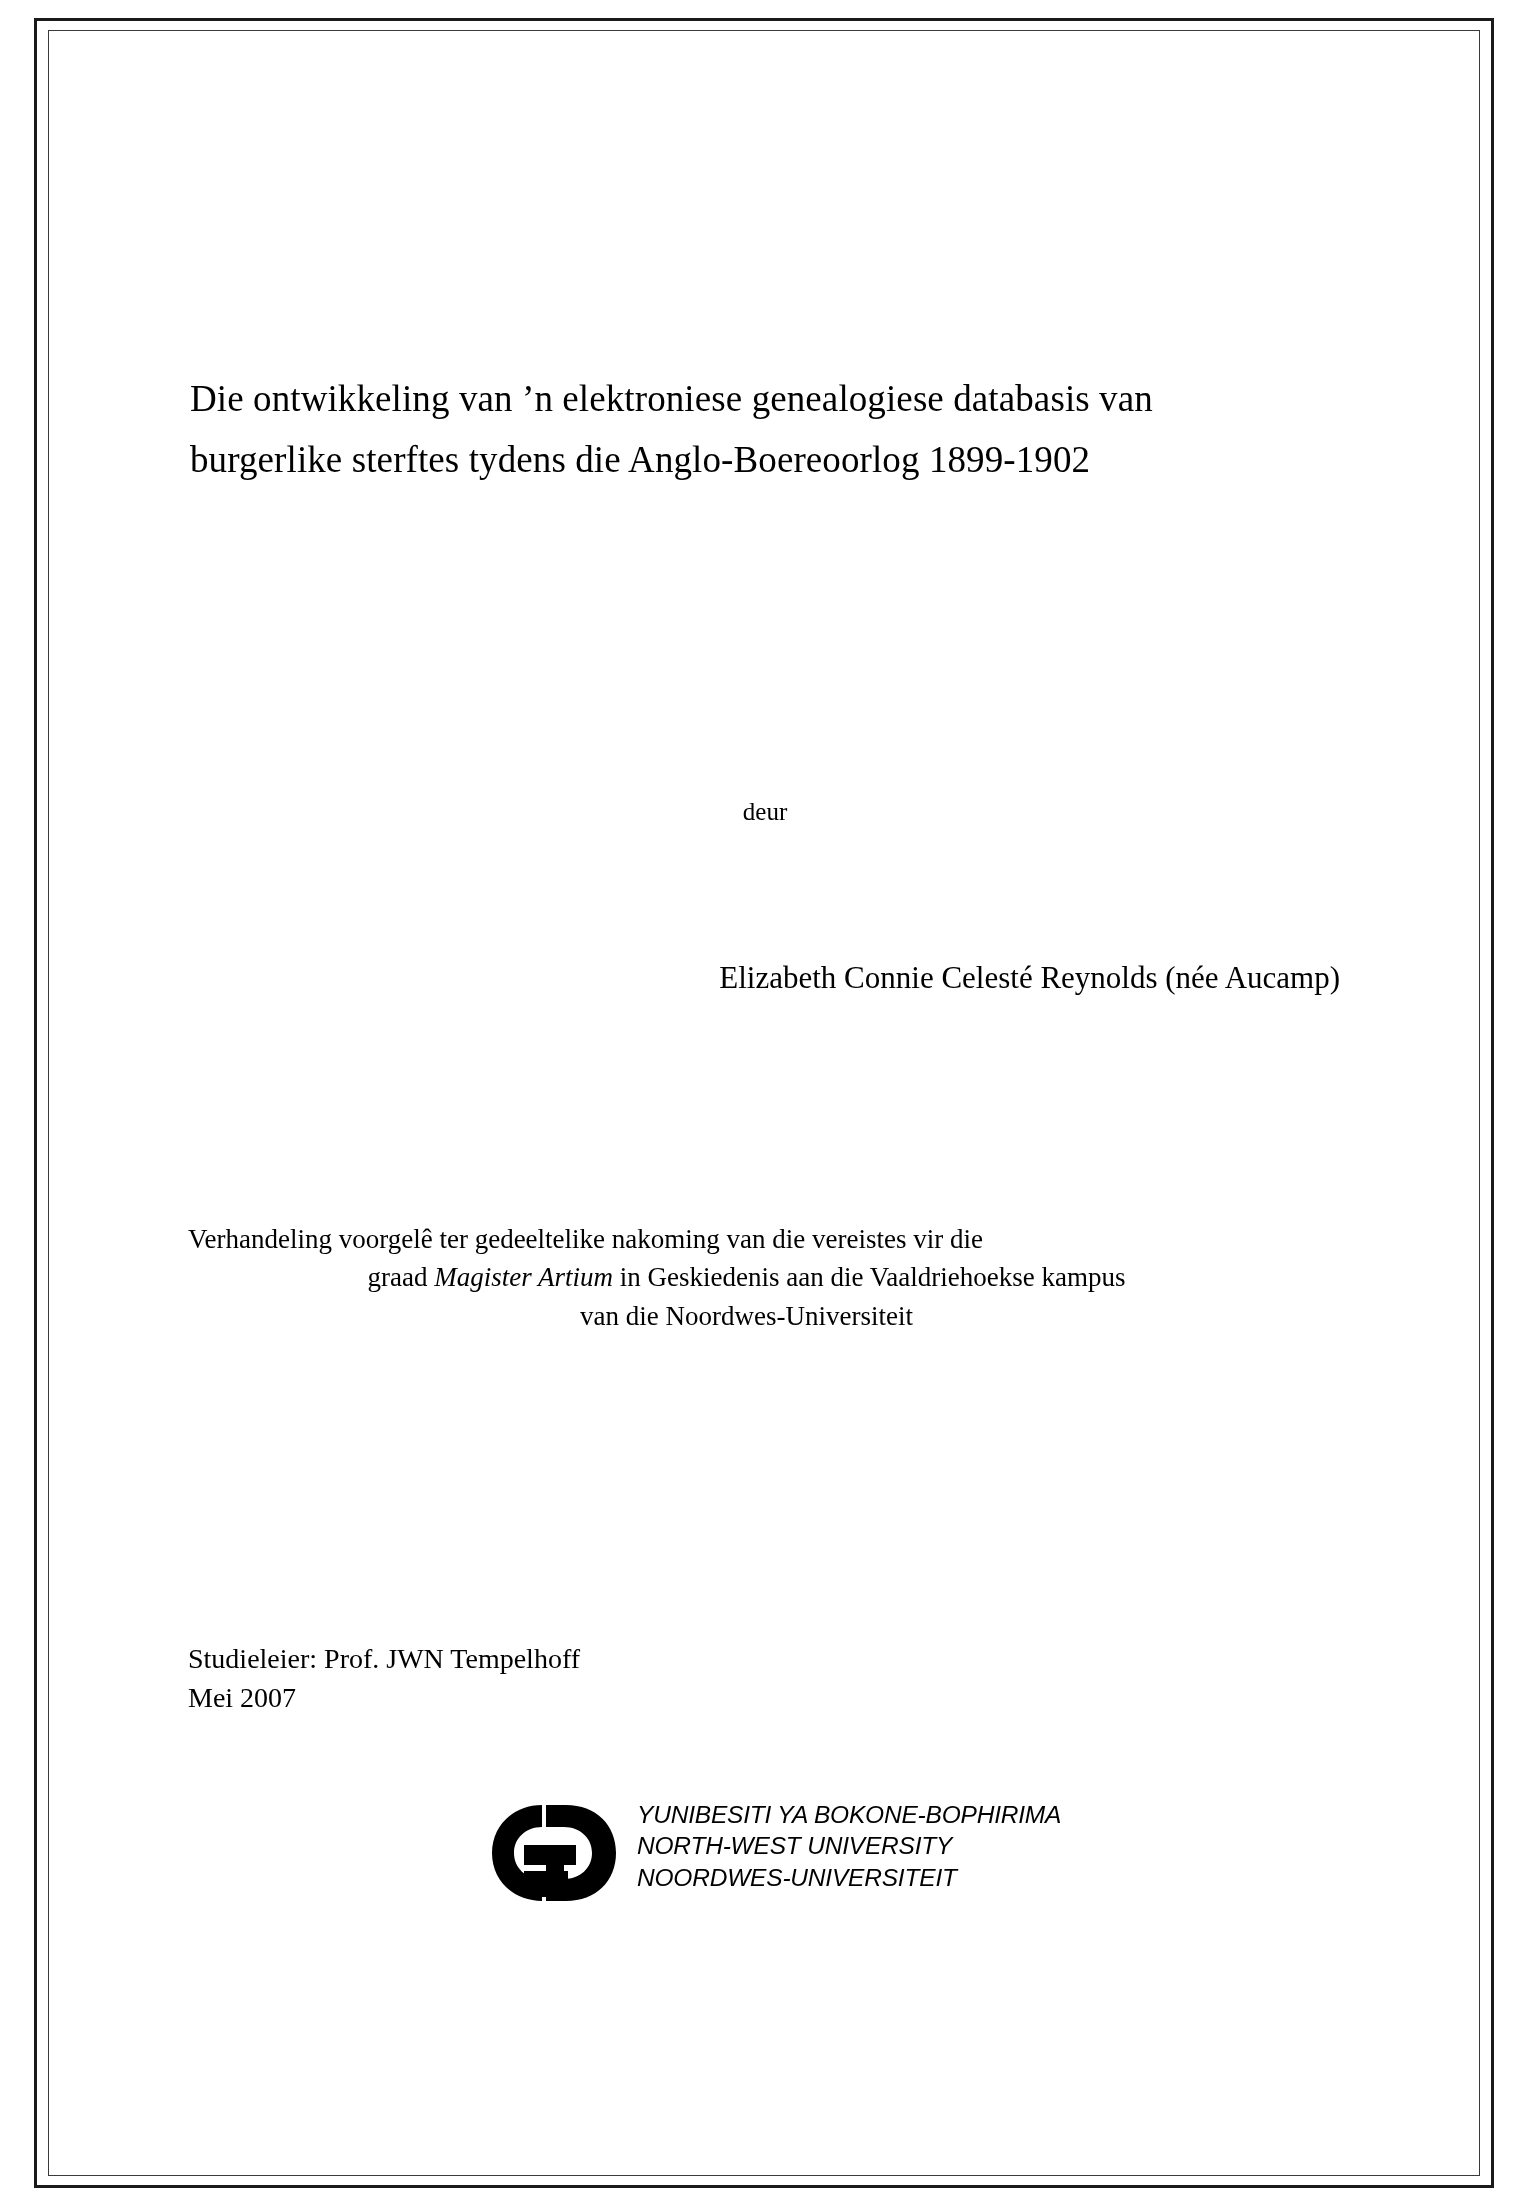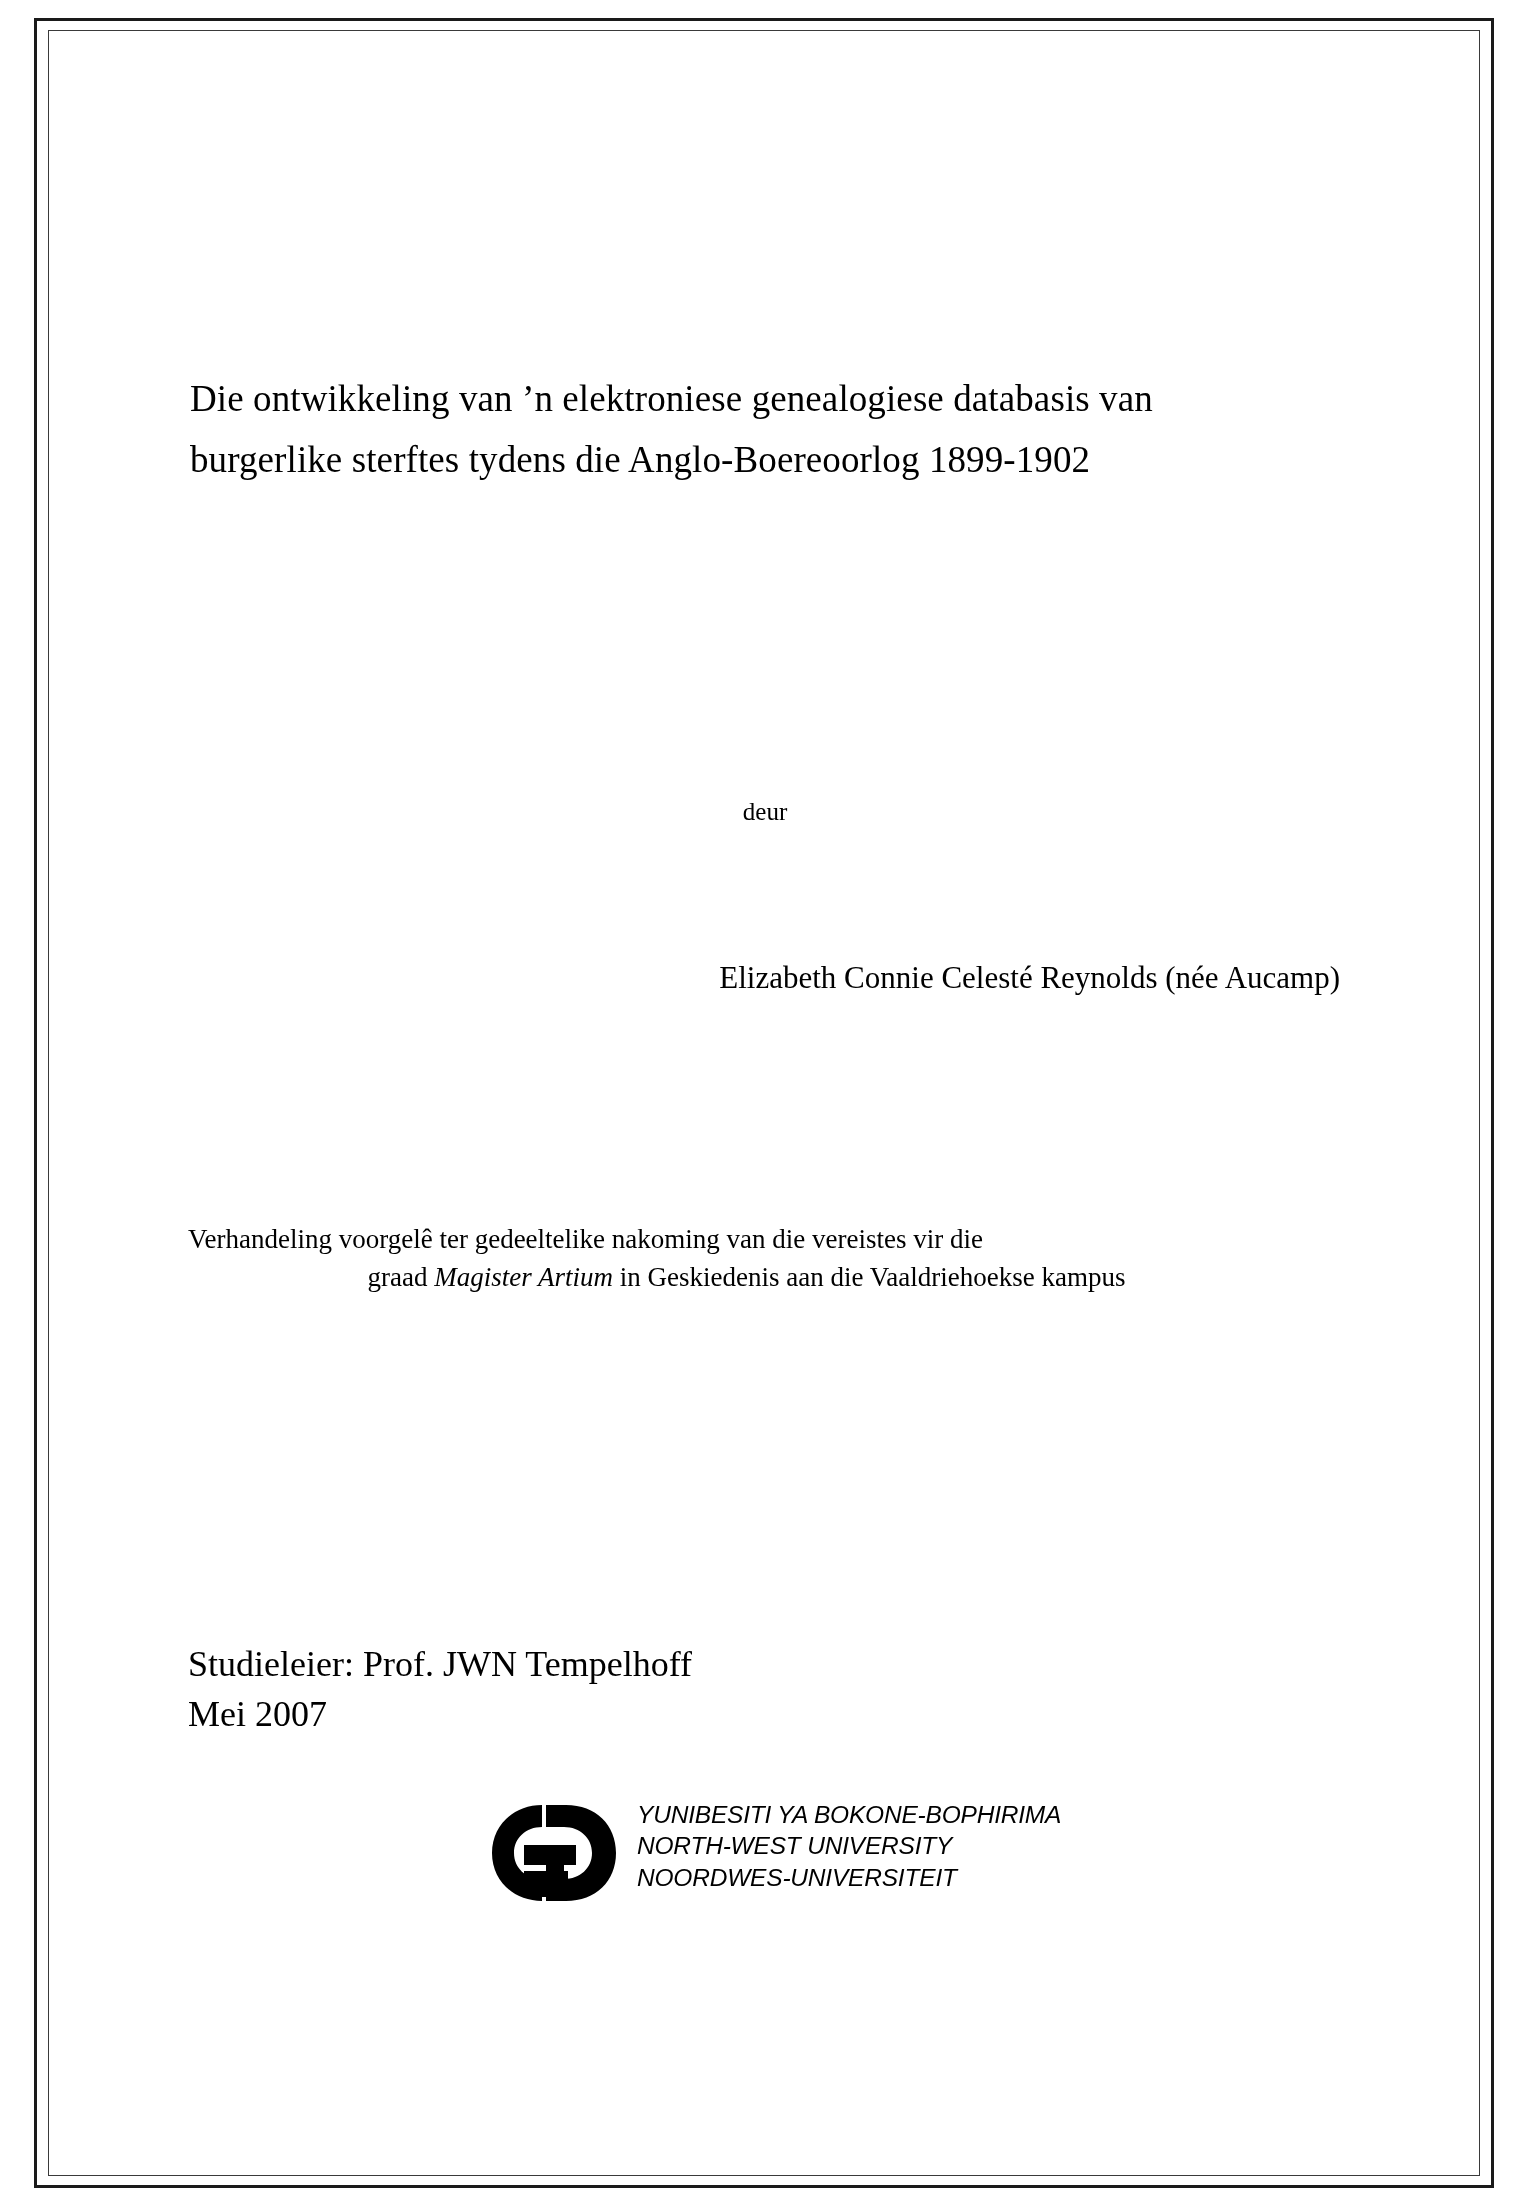--- a/index.html
+++ b/index.html
@@ -90,21 +90,21 @@
     text-justify: inter-word;
   }
   .statement em {
     font-style: italic;
   }
   .supervisor {
     position: absolute;
     left: 38px;
     top: 1640px;
     width: 1000px;
-    font-size: 36px;
+    font-size: 28px;
     line-height: 1.38;
   }
   .supervisor p { margin: 0; }
 
   
   .logo-block {
     position: absolute;
     left: 330px;
     top: 1795px;
     width: 660px;
@@ -146,20 +146,21 @@
       <span class="line2">burgerlike sterftes tydens die Anglo-Boereoorlog 1899-1902</span>
     </div>
 
     <div class="deur">deur</div>
 
     <div class="author">Elizabeth Connie Celesté Reynolds (née Aucamp)</div>
 
     <div class="statement">
       <p class="just">Verhandeling voorgelê ter gedeeltelike nakoming van die vereistes vir die</p>
       <p><span>graad </span><em>Magister Artium</em><span> in Geskiedenis aan die Vaaldriehoekse kampus</span></p>
+      <p>van die Noordwes-Universiteit</p>
     </div>
 
     <div class="supervisor">
       <p>Studieleier: Prof. JWN Tempelhoff</p>
       <p>Mei 2007</p>
     </div>
 
     <div class="logo-block">
       <div class="logo-mark">
         <svg viewBox="0 0 150 108" width="150" height="108" aria-hidden="true">

